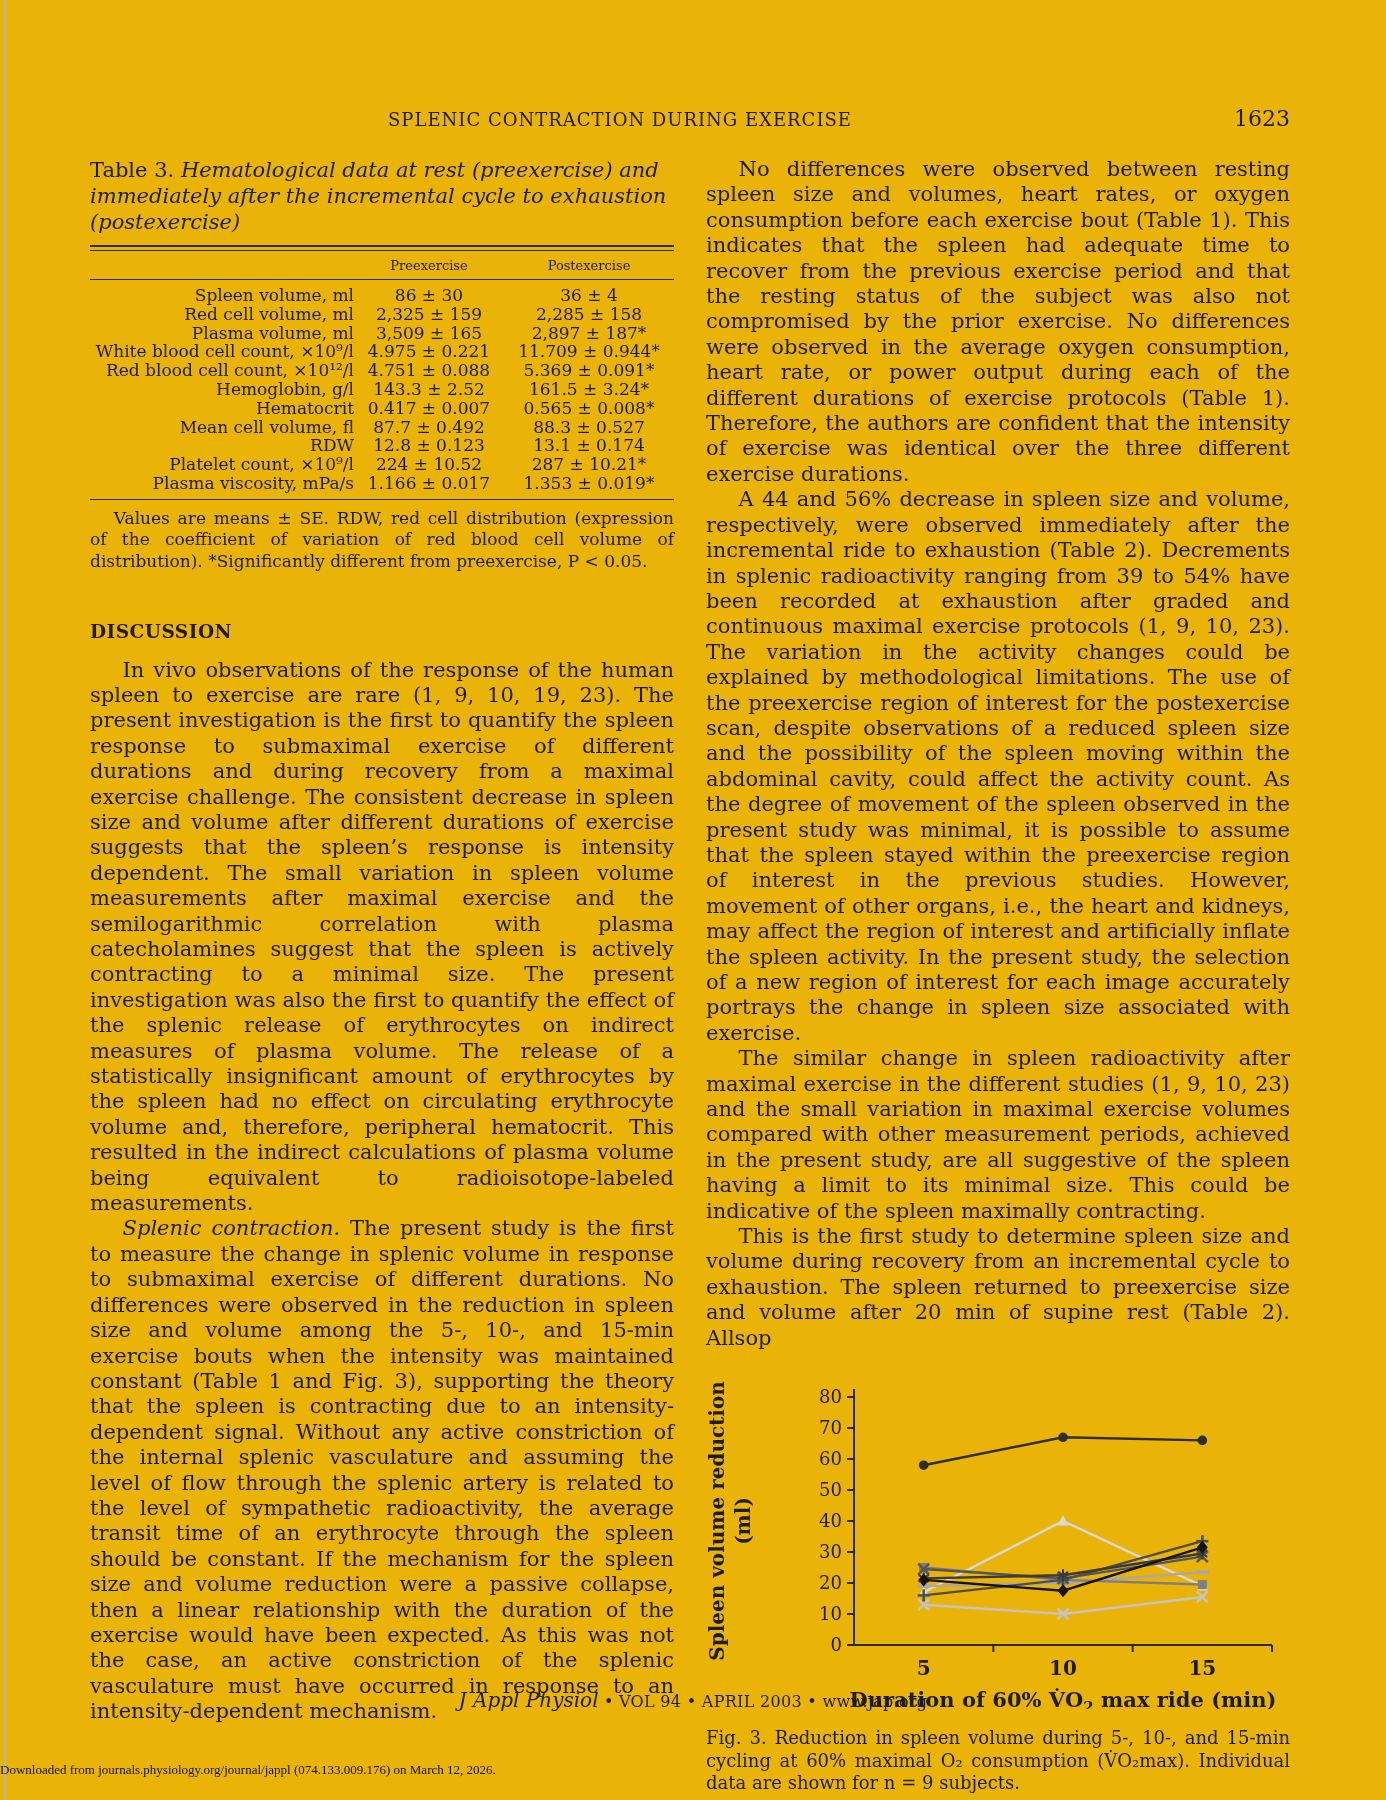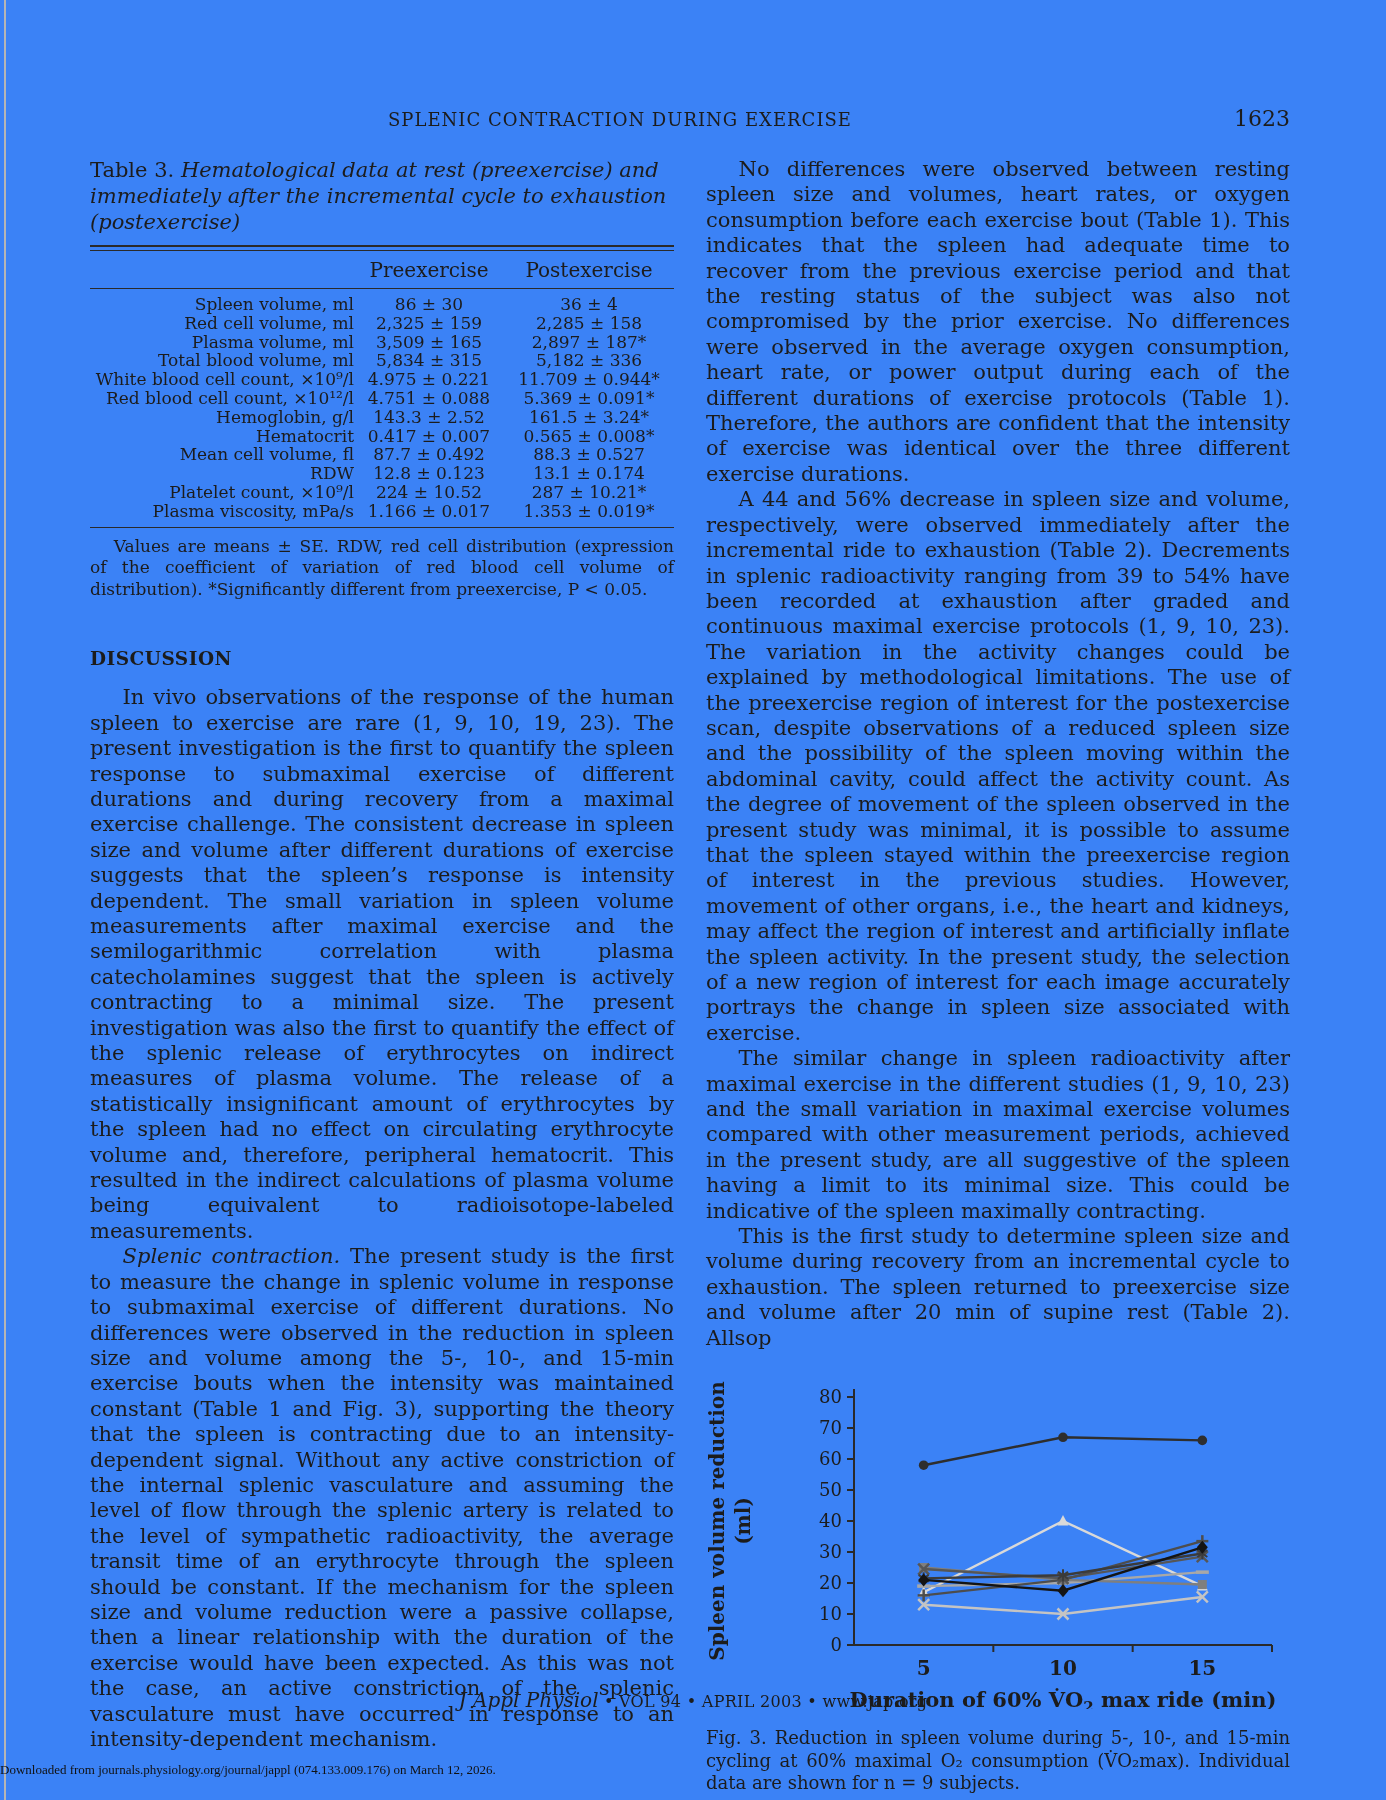--- a/index.html
+++ b/index.html
@@ -1,31 +1,31 @@
 <!DOCTYPE html>
 <html><head>
 <meta charset="utf-8">
 <style>
   html,body{margin:0;padding:0;background:#ffffff;}
-  .page{position:relative;width:1386px;height:1800px;margin:0 auto;background:#3b82f6;overflow:hidden;
+  .page{position:relative;width:1386px;height:1800px;margin:0 auto;background:#eab308;overflow:hidden;
         font-family:"DejaVu Serif",serif;color:#1c1c1c;}
   .scan-edge{position:absolute;left:4px;top:0;height:100%;width:2px;background:#b5b5b5;}
   .runhead{display:grid;grid-template-columns:1fr auto 1fr;align-items:baseline;
            padding:62px 96px 0 90px;}
   .runhead .title{font-size:18px;letter-spacing:1px;transform:translateX(-70px);white-space:nowrap;}
   .runhead .folio{font-size:22px;justify-self:end;margin-top:44px;}
   .columns{display:flex;gap:32px;padding:0 96px 0 90px;margin-top:26px;}
   .col{flex:1 1 0;min-width:0;}
   .tcaption{font-size:21px;line-height:26px;margin-bottom:10px;}
   .tcaption .ital{font-style:italic;}
   .rule-double{height:3px;border-top:2px solid #2a2a2a;border-bottom:1px solid #2a2a2a;}
   .rule-single{border-top:1px solid #2a2a2a;}
   .rule-bottom{border-top:1px solid #2a2a2a;margin-bottom:8px;}
   .thead,.trow{display:grid;grid-template-columns:1fr 150px 170px;}
-  .thead{font-size:20px;padding:7px 0 6px 0;}
+  .thead{font-size:13px;padding:7px 0 6px 0;}
   .thead .tcell{text-align:center;}
   .tbody{padding:6px 0 6px 0;}
   .trow{font-size:17px;line-height:18.8px;}
   .tcell.lab{text-align:right;}
   .tcell.val{text-align:center;}
   .footnote{font-size:17px;line-height:21.6px;text-align:justify;margin-top:6px;}
   .footnote .fnindent{display:inline-block;width:1.4em;}
   h2.discussion{font-size:18.5px;letter-spacing:0.5px;margin:48px 0 16px 0;font-weight:bold;}
   .bodytext p{margin:0;font-size:21px;line-height:25.4px;text-align:justify;text-indent:1.55em;}
   .bodytext p .lead-italic{font-style:italic;}
@@ -72,25 +72,20 @@
             </div>
             <div class="trow">
               <div class="tcell lab">Red cell volume, ml</div>
               <div class="tcell val">2,325 ± 159</div>
               <div class="tcell val">2,285 ± 158</div>
             </div>
             <div class="trow">
               <div class="tcell lab">Plasma volume, ml</div>
               <div class="tcell val">3,509 ± 165</div>
               <div class="tcell val">2,897 ± 187*</div>
-            </div>
-            <div class="trow">
-              <div class="tcell lab">Total blood volume, ml</div>
-              <div class="tcell val">5,834 ± 315</div>
-              <div class="tcell val">5,182 ± 336</div>
             </div>
             <div class="trow">
               <div class="tcell lab">White blood cell count, ×10⁹/l</div>
               <div class="tcell val">4.975 ± 0.221</div>
               <div class="tcell val">11.709 ± 0.944*</div>
             </div>
             <div class="trow">
               <div class="tcell lab">Red blood cell count, ×10¹²/l</div>
               <div class="tcell val">4.751 ± 0.088</div>
               <div class="tcell val">5.369 ± 0.091*</div>

